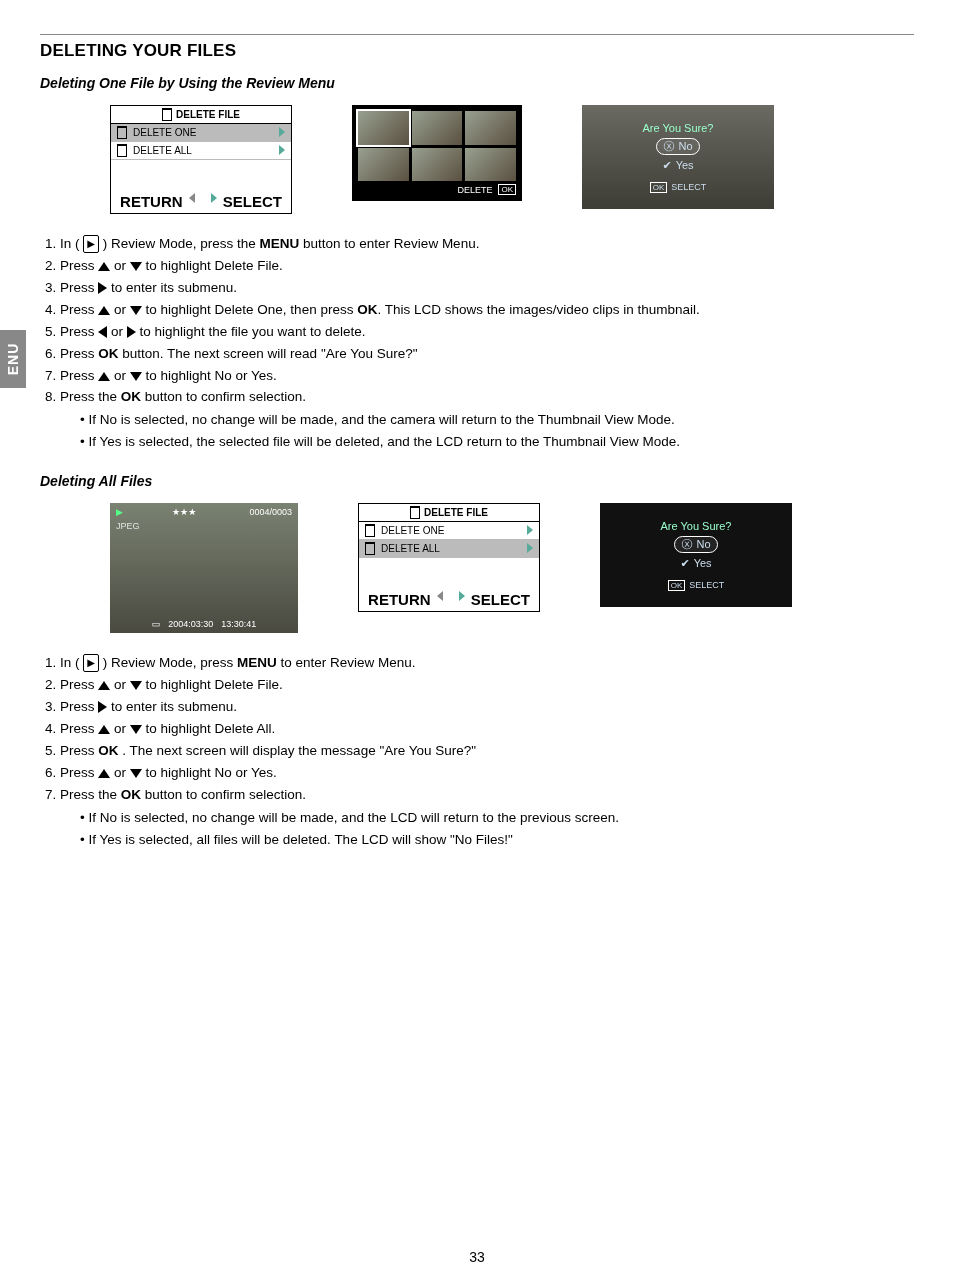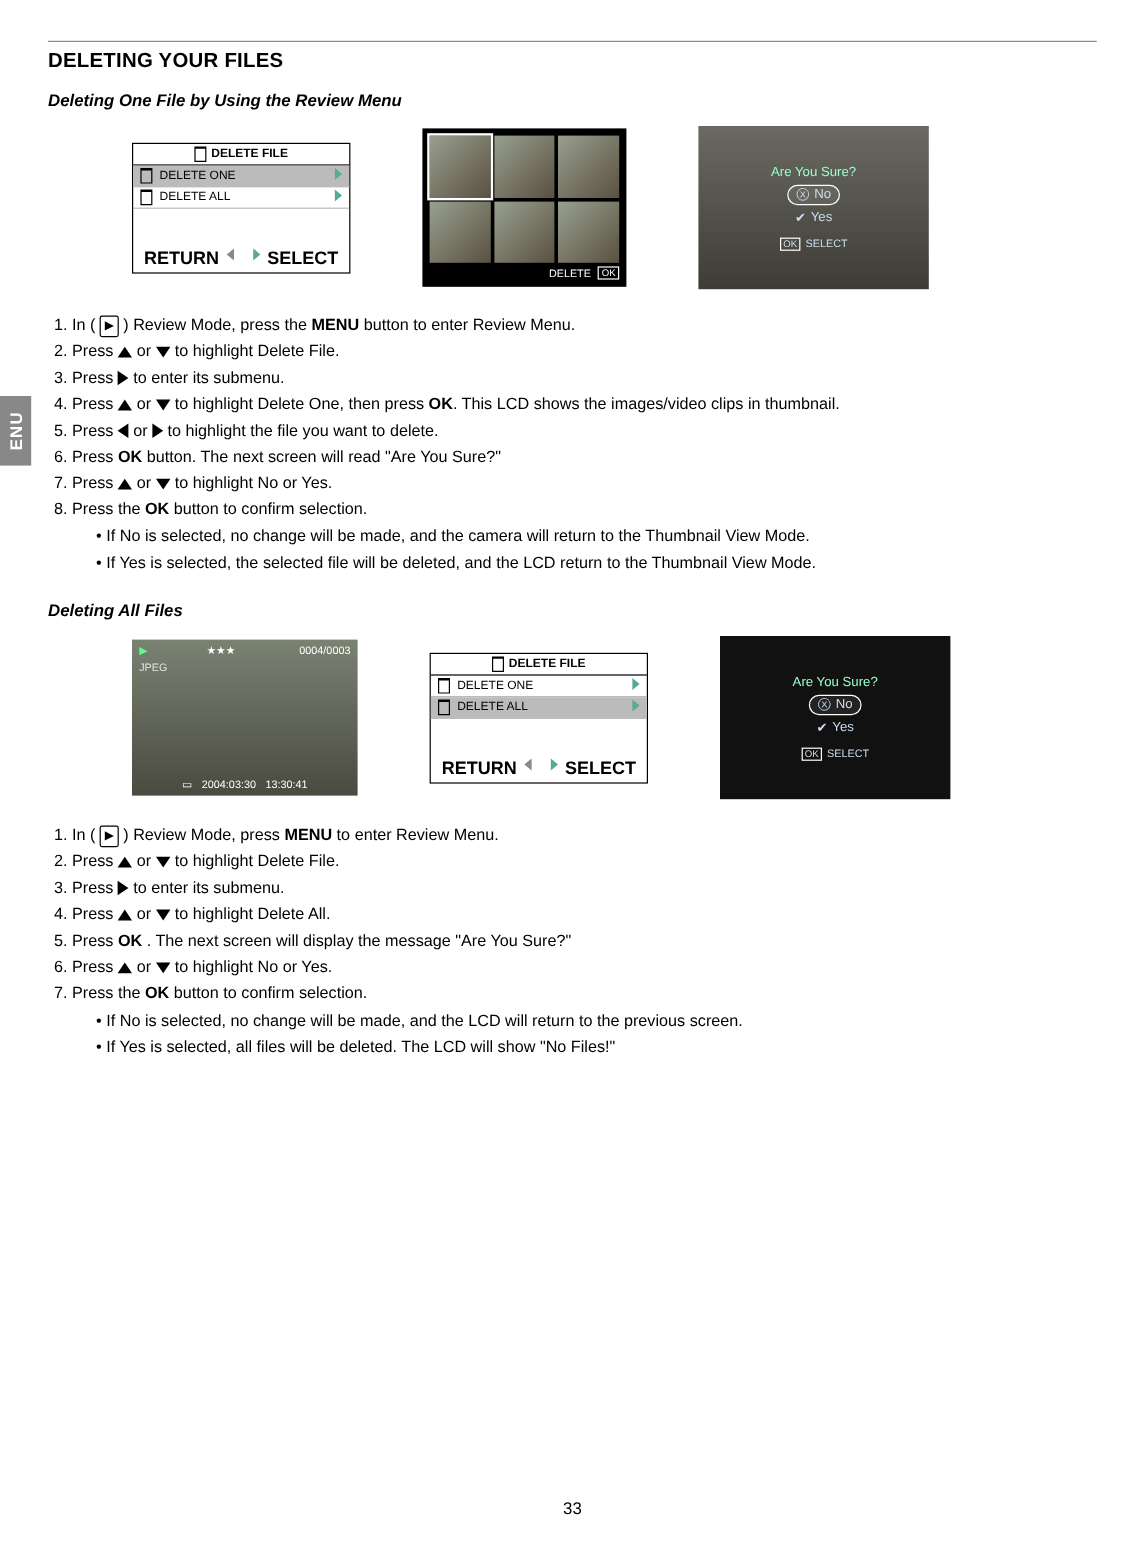--- a/index.html
+++ b/index.html
@@ -5,41 +5,41 @@
   html,body{margin:0;padding:0;font-family:Arial,Helvetica,sans-serif;color:#000;background:#fff}
   .page{width:954px;height:1285px;position:relative;padding:30px 40px 0 40px;box-sizing:border-box}
   .breadcrumb{font-size:14px;letter-spacing:.5px;padding-left:6px;margin-bottom:2px;text-transform:uppercase}
   hr.rule{border:none;border-top:1px solid #888;margin:4px 0 6px 0}
   .heading{font-weight:bold;font-size:17px;letter-spacing:.2px;margin:6px 0 14px 0}
   .note-line{margin:6px 0 18px 20px;font-size:14px}
   .note-line strong{font-weight:bold}
   .subheading{font-weight:bold;font-style:italic;font-size:14px;margin:8px 0 14px 0}
   .side-tab{position:absolute;left:0;top:330px;width:26px;height:58px;background:#888;display:flex;align-items:center;justify-content:center}
   .side-tab span{transform:rotate(-90deg);font-weight:bold;color:#fff;letter-spacing:1px;font-size:14px}
-  .figs{display:flex;gap:60px;margin:0 0 20px 70px;align-items:center}
+  .figs{display:flex;gap:60px;margin:0 0 20px 70px;align-items:flex-start}
   
   .menu-box{width:180px;border:1px solid #000;background:#fff;font-size:10px}
   .menu-box .title{display:flex;align-items:center;justify-content:center;gap:4px;padding:2px 0;font-weight:bold;border-bottom:1px solid #000}
   .menu-box .row{display:flex;align-items:center;padding:2px 6px;border-bottom:1px solid #bbb;gap:6px}
   .menu-box .row.sel{background:#bbb}
   .menu-box .row span.caret{margin-left:auto;color:#5a9}
   .menu-box .spacer{height:30px}
   .menu-box .foot{display:flex;justify-content:center;gap:6px;padding:3px 0;font-size:15px;font-weight:bold}
   .tri-l{width:0;height:0;border-top:5px solid transparent;border-bottom:5px solid transparent;border-right:6px solid #888;display:inline-block}
   .tri-r{width:0;height:0;border-top:5px solid transparent;border-bottom:5px solid transparent;border-left:6px solid #5a9;display:inline-block}
   .trash{width:8px;height:10px;border:1px solid #000;border-top:2px solid #000;position:relative}
   
-  .thumb-box{width:170px;height:132px;background:#000;padding:6px;box-sizing:border-box;display:flex;flex-direction:column;justify-content:space-between}
+  .thumb-box{width:170px;height:96px;background:#000;padding:6px;box-sizing:border-box;display:flex;flex-direction:column;justify-content:space-between}
   .thumb-grid{display:grid;grid-template-columns:repeat(3,1fr);grid-template-rows:repeat(2,1fr);gap:3px;flex:1}
   .thumb-grid div{background:linear-gradient(135deg,#98a090,#5a5040)}
   .thumb-grid div:first-child{outline:2px solid #fff}
   .thumb-foot{display:flex;justify-content:flex-end;align-items:center;gap:6px;color:#fff;font-size:9px;padding-top:3px}
   .thumb-foot .okbox{border:1px solid #fff;padding:0 2px;font-size:8px}
   
-  .confirm-box{width:192px;height:136px;background:#111;color:#cde;box-sizing:border-box;padding:0;display:flex;flex-direction:column;align-items:center;justify-content:center;font-size:11px;gap:4px;position:relative}
+  .confirm-box{width:192px;height:104px;background:#111;color:#cde;box-sizing:border-box;padding:0;display:flex;flex-direction:column;align-items:center;justify-content:center;font-size:11px;gap:4px;position:relative}
   .confirm-box.photo{background:linear-gradient(#6a6a62,#3d3d36)}
   .confirm-box .q{color:#9fc}
   .confirm-box .opt{display:flex;align-items:center;gap:4px}
   .confirm-box .opt.sel{border:1px solid #fff;border-radius:9px;padding:0 6px;background:rgba(255,255,255,.08)}
   .confirm-box .foot{margin-top:6px;font-size:9px;display:flex;align-items:center;gap:4px}
   .confirm-box .foot .okbox{border:1px solid #fff;padding:0 2px;font-size:8px}
   
   .preview-box{width:188px;height:130px;background:linear-gradient(#7a8272,#4a4a40);position:relative;color:#fff;font-size:9px}
   .preview-box .top{position:absolute;top:4px;right:6px}
   .preview-box .jpeg{position:absolute;top:18px;left:6px;opacity:.8}

